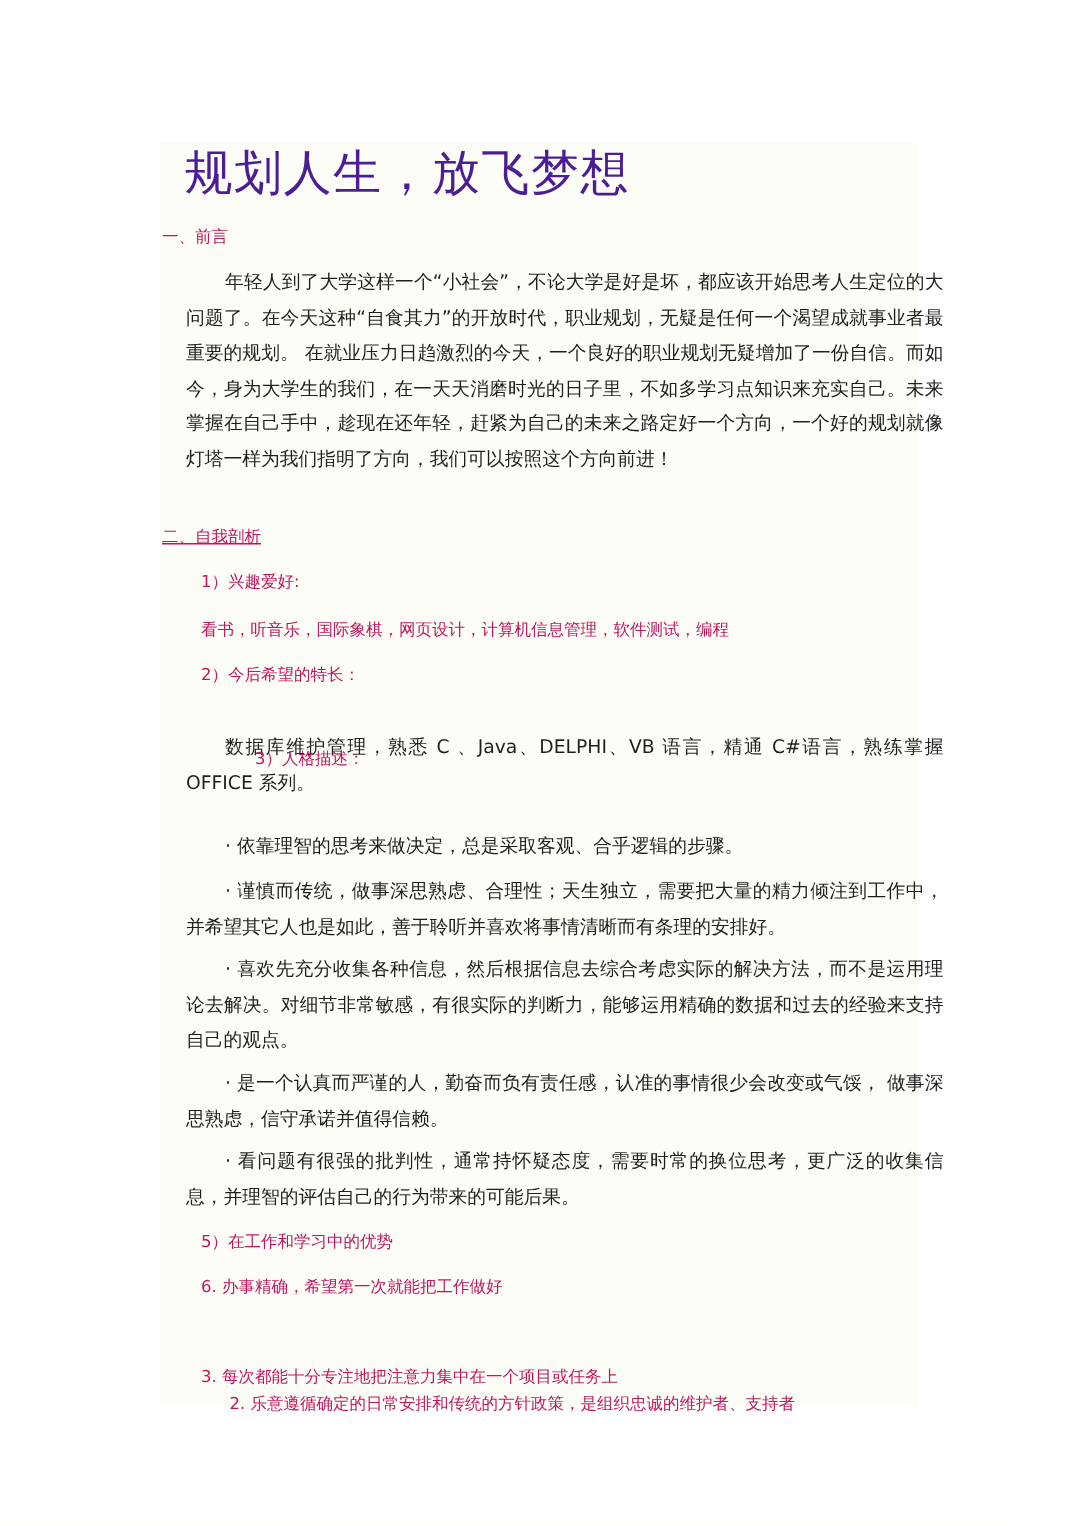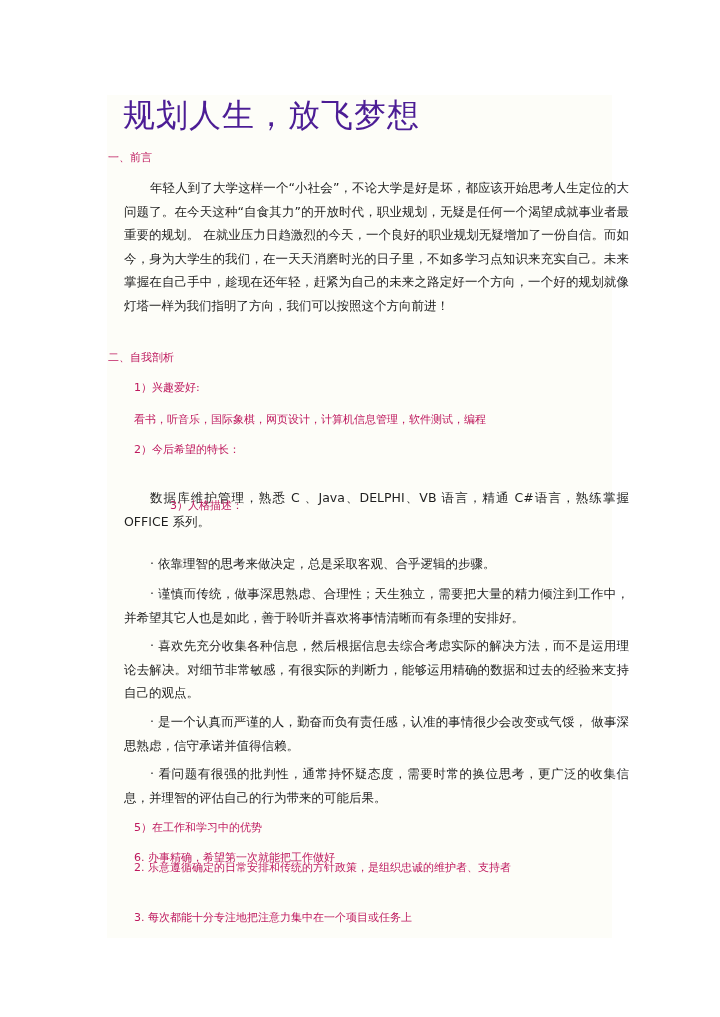--- a/index.html
+++ b/index.html
@@ -59,31 +59,31 @@
 </head>
 <body>
 
 <div class="page"></div>
 
 <div class="title">规划人生，放飞梦想</div>
 
 <div class="line" style="top:146px;">一、前言</div>
 <div class="para" style="top:176px;">年轻人到了大学这样一个“小社会”，不论大学是好是坏，都应该开始思考人生定位的大问题了。在今天这种“自食其力”的开放时代，职业规划，无疑是任何一个渴望成就事业者最重要的规划。 在就业压力日趋激烈的今天，一个良好的职业规划无疑增加了一份自信。而如今，身为大学生的我们，在一天天消磨时光的日子里，不如多学习点知识来充实自己。未来掌握在自己手中，趁现在还年轻，赶紧为自己的未来之路定好一个方向，一个好的规划就像灯塔一样为我们指明了方向，我们可以按照这个方向前进！</div>
 
-<div class="line" style="top:346px;">二、自我剖析</div>
+<div class="line" style="top:346px;text-decoration:underline;">二、自我剖析</div>
 
 <div class="line indent" style="top:376px;">1）兴趣爱好:</div>
 <div class="line indent" style="top:408px;">看书，听音乐，国际象棋，网页设计，计算机信息管理，软件测试，编程</div>
 
 <div class="line indent" style="top:438px;">2）今后希望的特长：</div>
 <div class="para" style="top:470px;margin-top:16px;">数据库维护管理，熟悉 C 、Java、DELPHI、VB 语言，精通 C#语言，熟练掌握 OFFICE 系列。</div>
 
 <div class="line indent" style="top:494px;margin-left:36px;">3）人格描述：</div>
 <div class="para" style="top:552px;">· 依靠理智的思考来做决定，总是采取客观、合乎逻辑的步骤。</div>
 <div class="para" style="top:582px;">· 谨慎而传统，做事深思熟虑、合理性；天生独立，需要把大量的精力倾注到工作中，并希望其它人也是如此，善于聆听并喜欢将事情清晰而有条理的安排好。</div>
 <div class="para" style="top:634px;">· 喜欢先充分收集各种信息，然后根据信息去综合考虑实际的解决方法，而不是运用理论去解决。对细节非常敏感，有很实际的判断力，能够运用精确的数据和过去的经验来支持自己的观点。</div>
 <div class="para" style="top:710px;">· 是一个认真而严谨的人，勤奋而负有责任感，认准的事情很少会改变或气馁， 做事深思熟虑，信守承诺并值得信赖。</div>
 <div class="para" style="top:762px;">· 看问题有很强的批判性，通常持怀疑态度，需要时常的换位思考，更广泛的收集信息，并理智的评估自己的行为带来的可能后果。</div>
 
 <div class="line indent" style="top:816px;">5）在工作和学习中的优势</div>
 <div class="line indent" style="top:846px;">6. 办事精确，希望第一次就能把工作做好</div>
-<div class="line indent" style="top:856px;">2. 乐意遵循确定的日常安排和传统的方针政策，是组织忠诚的维护者、支持者</div>
+<div class="line indent" style="top:924px;margin-left:19px;">2. 乐意遵循确定的日常安排和传统的方针政策，是组织忠诚的维护者、支持者</div>
 <div class="line indent" style="top:906px;">3. 每次都能十分专注地把注意力集中在一个项目或任务上</div>
 
 </body></html>

